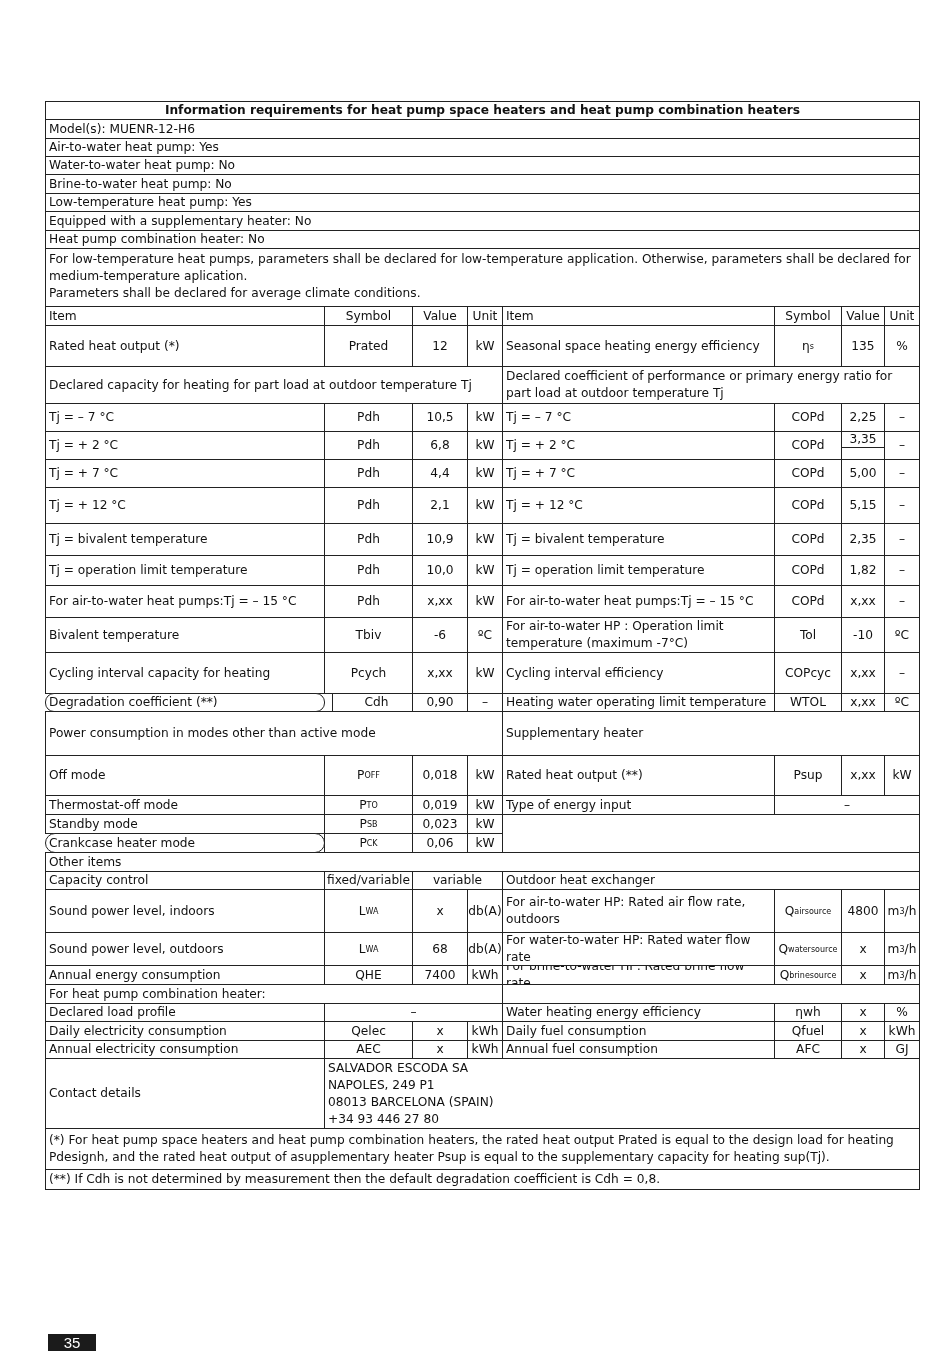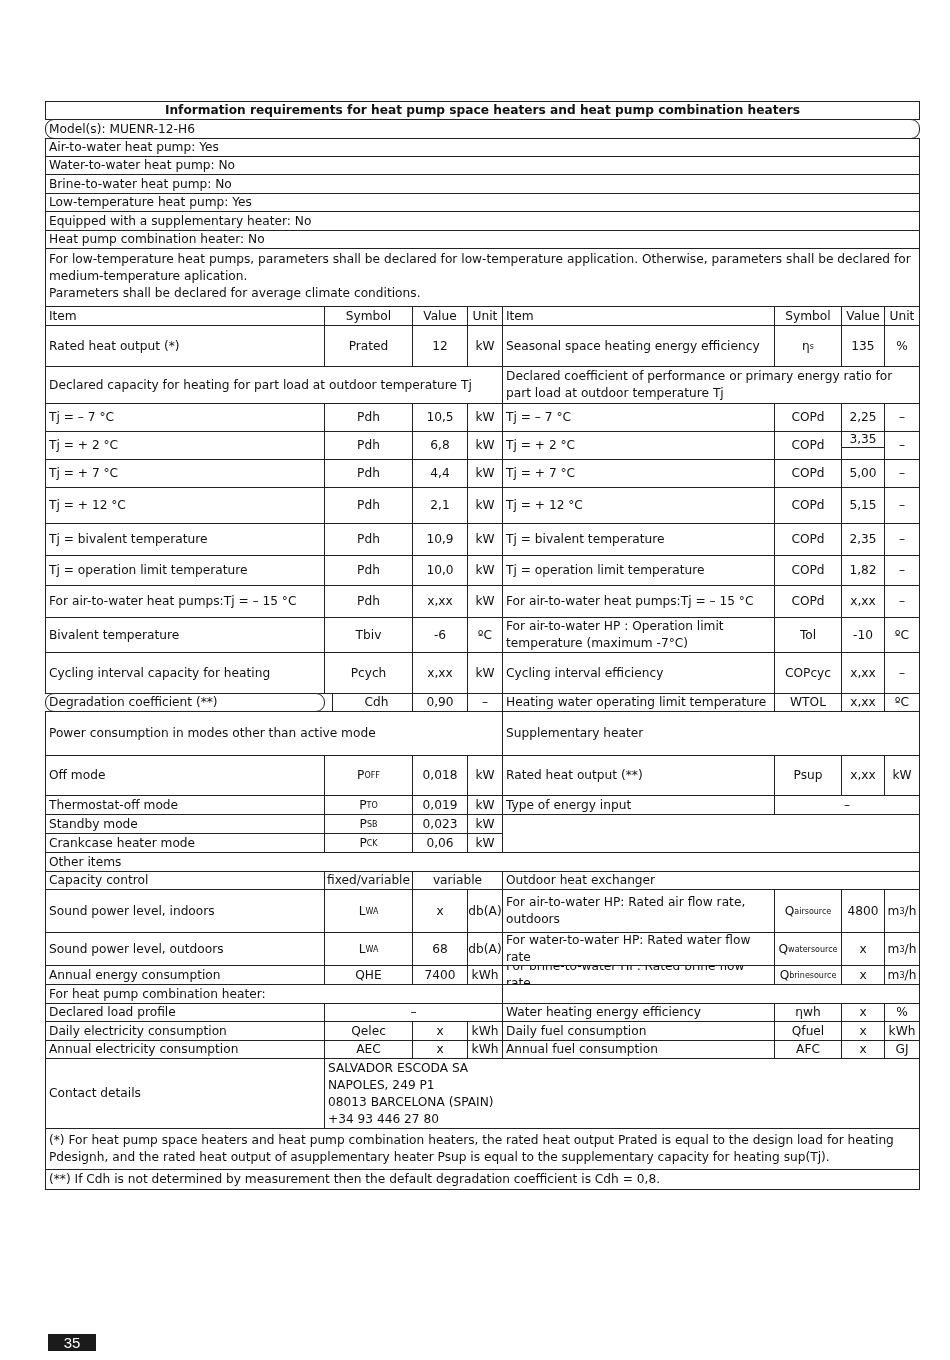--- a/index.html
+++ b/index.html
@@ -16,21 +16,21 @@
   sub { font-size:8px; vertical-align:-2px; }
   sup { font-size:8px; }
   .page-num { position:absolute; left:48px; top:1334px; width:48px; height:17px; background:#1b1b1b;
               color:#fff; font-family:"Liberation Sans", sans-serif; font-size:15px; line-height:17px; text-align:center; }
 </style>
 </head>
 <body>
 
 <div class="sheet" id="sheet">
     <div class="c bold" style="left: 0px; top: 0px; width: 875px; height: 19px;">Information requirements for heat pump space heaters and heat pump combination heaters</div>
-    <div class="c " style="left: 0px; top: 18px; width: 875px; height: 20px; border-radius: 9px;">Model(s): MUENR-12-H6</div>
+    <div class="c " style="left: 0px; top: 18px; width: 875px; height: 20px;">Model(s): MUENR-12-H6</div>
     <div class="c " style="left: 0px; top: 37px; width: 875px; height: 19px;">Air-to-water heat pump: Yes</div>
     <div class="c " style="left: 0px; top: 55px; width: 875px; height: 19px;">Water-to-water heat pump: No</div>
     <div class="c " style="left: 0px; top: 73px; width: 875px; height: 20px;">Brine-to-water heat pump: No</div>
     <div class="c " style="left: 0px; top: 92px; width: 875px; height: 19px;">Low-temperature heat pump: Yes</div>
     <div class="c " style="left: 0px; top: 110px; width: 875px; height: 20px;">Equipped with a supplementary heater: No</div>
     <div class="c " style="left: 0px; top: 129px; width: 875px; height: 19px;">Heat pump combination heater: No</div>
     <div class="c wrap top" style="left: 0px; top: 147px; width: 875px; height: 59px; display: block; padding-top: 2px;">
       <div>For low-temperature heat pumps, parameters shall be declared for low-temperature application. Otherwise, parameters shall be declared for medium-temperature aplication.</div>
       <div>Parameters shall be declared for average climate conditions.</div>
     </div>
@@ -151,21 +151,21 @@
     </div>
     <div class="c ctr" style="left: 367px; top: 694px; width: 56px; height: 20px;">0,019</div>
     <div class="c ctr" style="left: 422px; top: 694px; width: 36px; height: 20px;">kW</div>
     <div class="c " style="left: 0px; top: 713px; width: 280px; height: 20px;">Standby mode</div>
     <div class="c ctr" style="left: 279px; top: 713px; width: 89px; height: 20px;">
       <span>P</span>
       <sub>SB</sub>
     </div>
     <div class="c ctr" style="left: 367px; top: 713px; width: 56px; height: 20px;">0,023</div>
     <div class="c ctr" style="left: 422px; top: 713px; width: 36px; height: 20px;">kW</div>
-    <div class="c " style="left: 0px; top: 732px; width: 280px; height: 20px;">Crankcase heater mode</div>
+    <div class="c " style="left: 0px; top: 732px; width: 280px; height: 20px; border-radius: 10px;">Crankcase heater mode</div>
     <div class="c ctr" style="left: 279px; top: 732px; width: 89px; height: 20px;">
       <span>P</span>
       <sub>CK</sub>
     </div>
     <div class="c ctr" style="left: 367px; top: 732px; width: 56px; height: 20px;">0,06</div>
     <div class="c ctr" style="left: 422px; top: 732px; width: 36px; height: 20px;">kW</div>
     <div class="c " style="left: 457px; top: 654px; width: 273px; height: 41px;">Rated heat output (**)</div>
     <div class="c ctr" style="left: 729px; top: 654px; width: 68px; height: 41px;">Psup</div>
     <div class="c ctr" style="left: 796px; top: 654px; width: 44px; height: 41px;">x,xx</div>
     <div class="c ctr" style="left: 839px; top: 654px; width: 36px; height: 41px;">kW</div>

